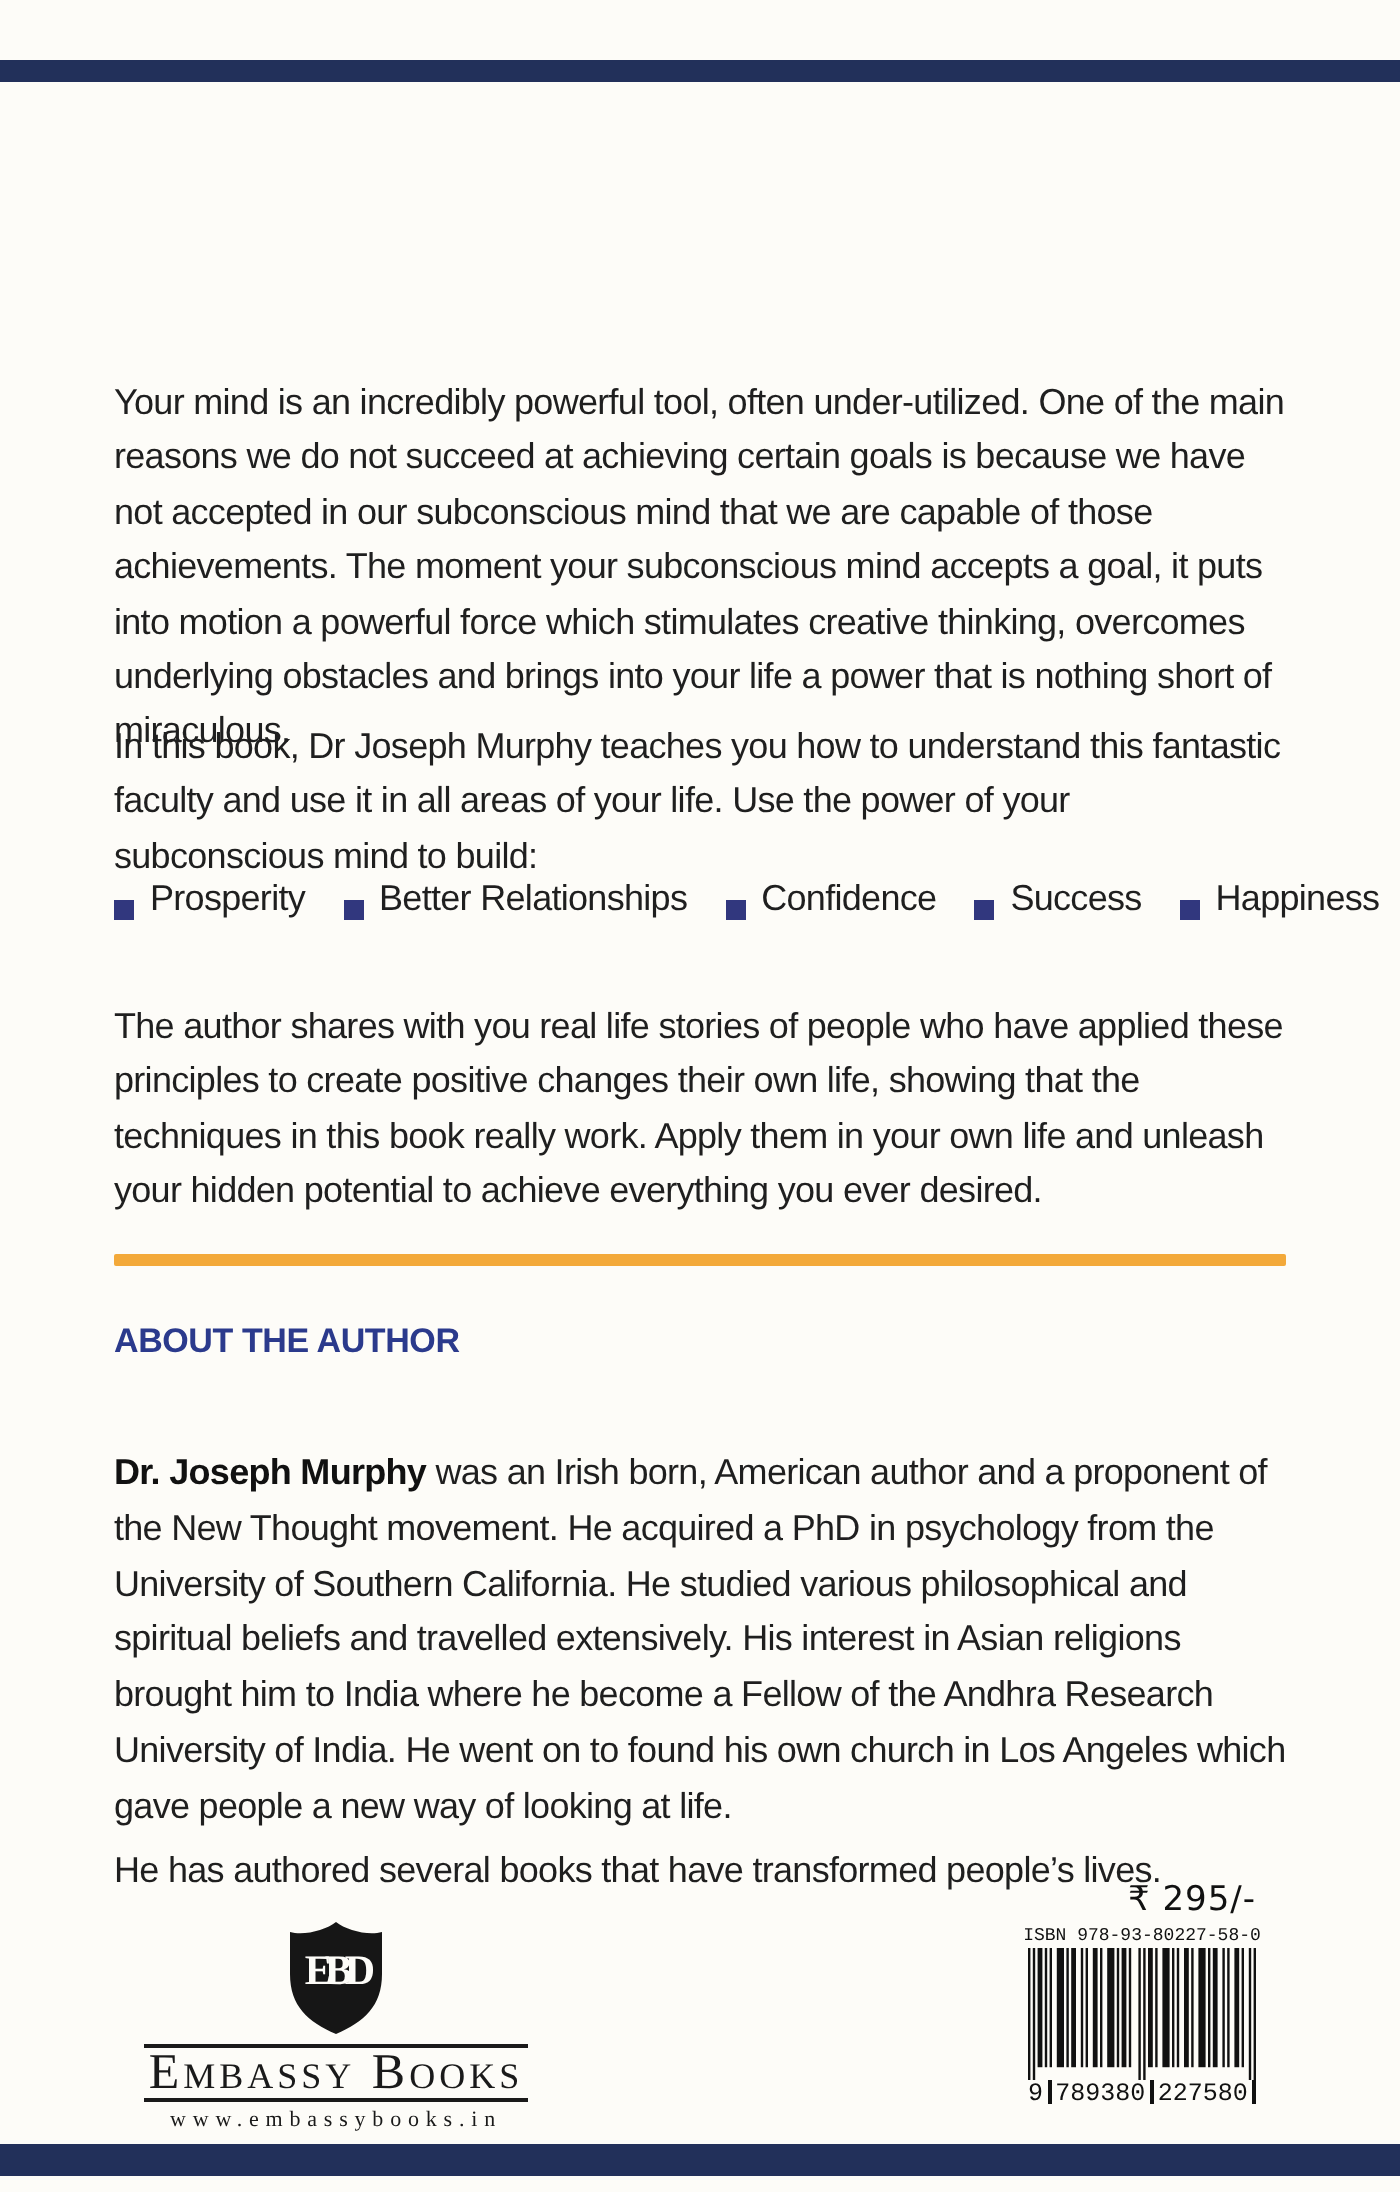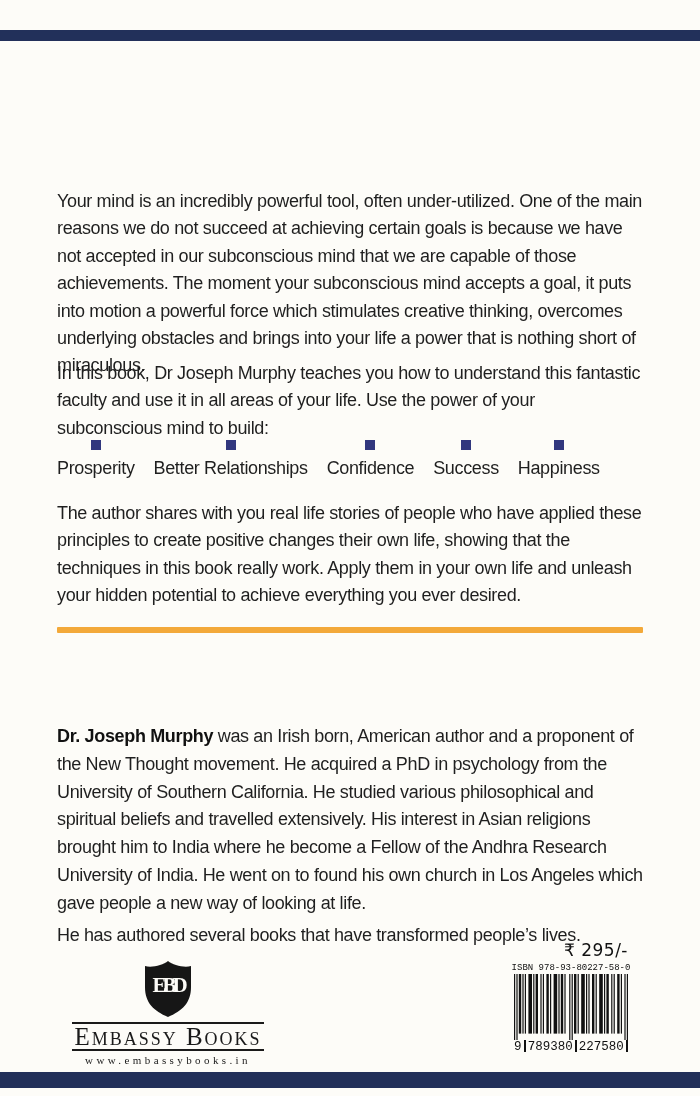--- a/index.html
+++ b/index.html
@@ -25,21 +25,21 @@
   .blurb .bold-lead{font-weight:bold;color:#111;}
   #p1{top:95px;}
   #p2{top:170px;}
   #p3{top:342px;}
   #p4{top:482px;}
   .bullet-row{
     position:absolute;left:57px;top:439px;width:590px;
     display:flex;align-items:center;gap:19px;
     font-size:18px;letter-spacing:-0.35px;color:#1f1f1f;white-space:nowrap;
   }
-  .bullet-item{display:flex;align-items:center;gap:8px;flex-direction:column;}
+  .bullet-item{display:flex;align-items:flex-end;gap:8px;}
   .bullet-sq{width:10px;height:10px;background:#31377e;display:inline-block;margin-top:1px;}
   .divider{
     position:absolute;left:57px;top:627px;width:586px;height:6px;
     background:#f3a93a;border-radius:1px;
   }
   .about-heading{
     position:absolute;left:57px;top:661px;
     font-size:17px;font-weight:bold;color:#2b3a8c;letter-spacing:-0.2px;
   }
   #author-p{top:705px;line-height:27.8px;}
@@ -115,20 +115,21 @@
     <span class="bullet-item">
         <span class="bullet-sq"></span>
         <span>Happiness</span>
       </span>
   </div>
 
   <p class="blurb" id="p4">The author shares with you real life stories of people who have applied these principles to create positive changes their own life, showing that the techniques in this book really work. Apply them in your own life and unleash your hidden potential to achieve everything you ever desired.</p>
 
   <div class="divider"></div>
 
+  <div class="about-heading">ABOUT THE AUTHOR</div>
 
   <p class="blurb" id="author-p"><span class="bold-lead">Dr. Joseph Murphy</span><span> was an Irish born, American author and a proponent of the New Thought movement. He acquired a PhD in psychology from the University of Southern California. He studied various philosophical and spiritual beliefs and travelled extensively. His interest in Asian religions brought him to India where he become a Fellow of the Andhra Research University of India. He went on to found his own church in Los Angeles which gave people a new way of looking at life.</span></p>
 
   <p class="blurb" id="closing">He has authored several books that have transformed people’s lives.</p>
 
   <div class="publisher">
     <div class="shield">
       <svg width="52" height="58" viewBox="0 0 52 58">
         <path d="M26 1 C21 5 10 8 3 6 L3 27 C3 43 12 51 26 57 C40 51 49 43 49 27 L49 6 C42 8 31 5 26 1 Z" fill="#161616"></path>
       </svg>

